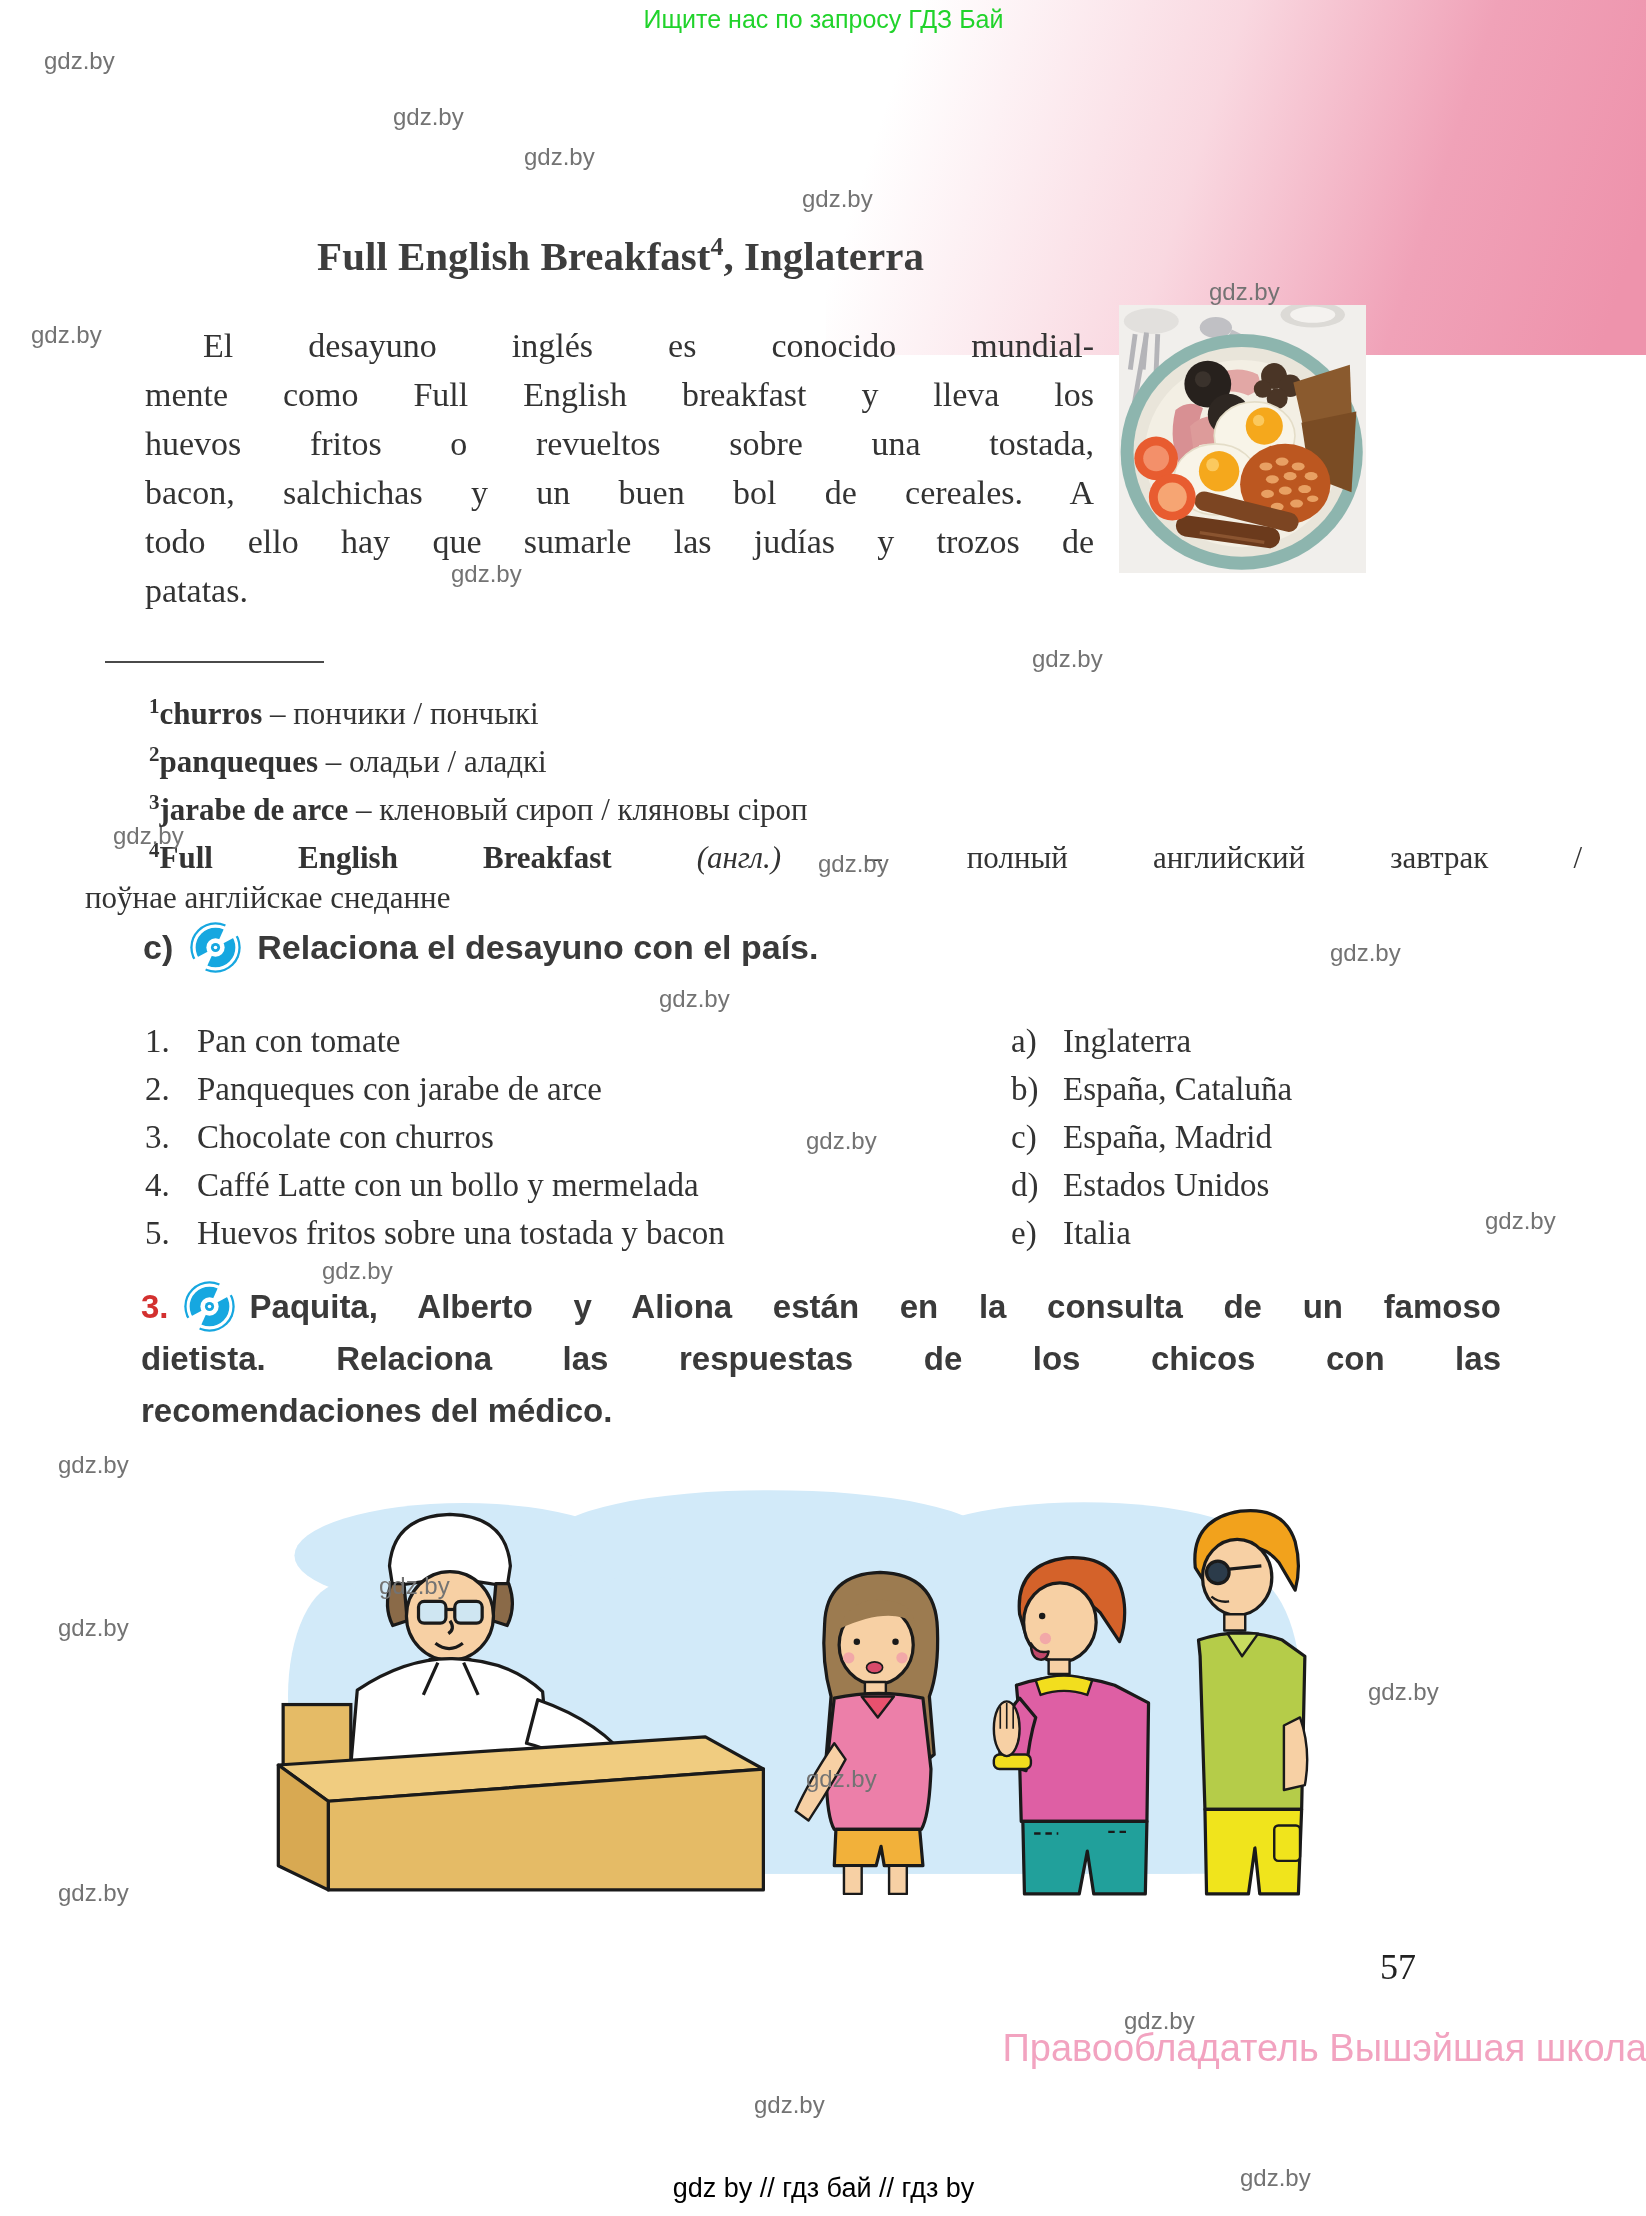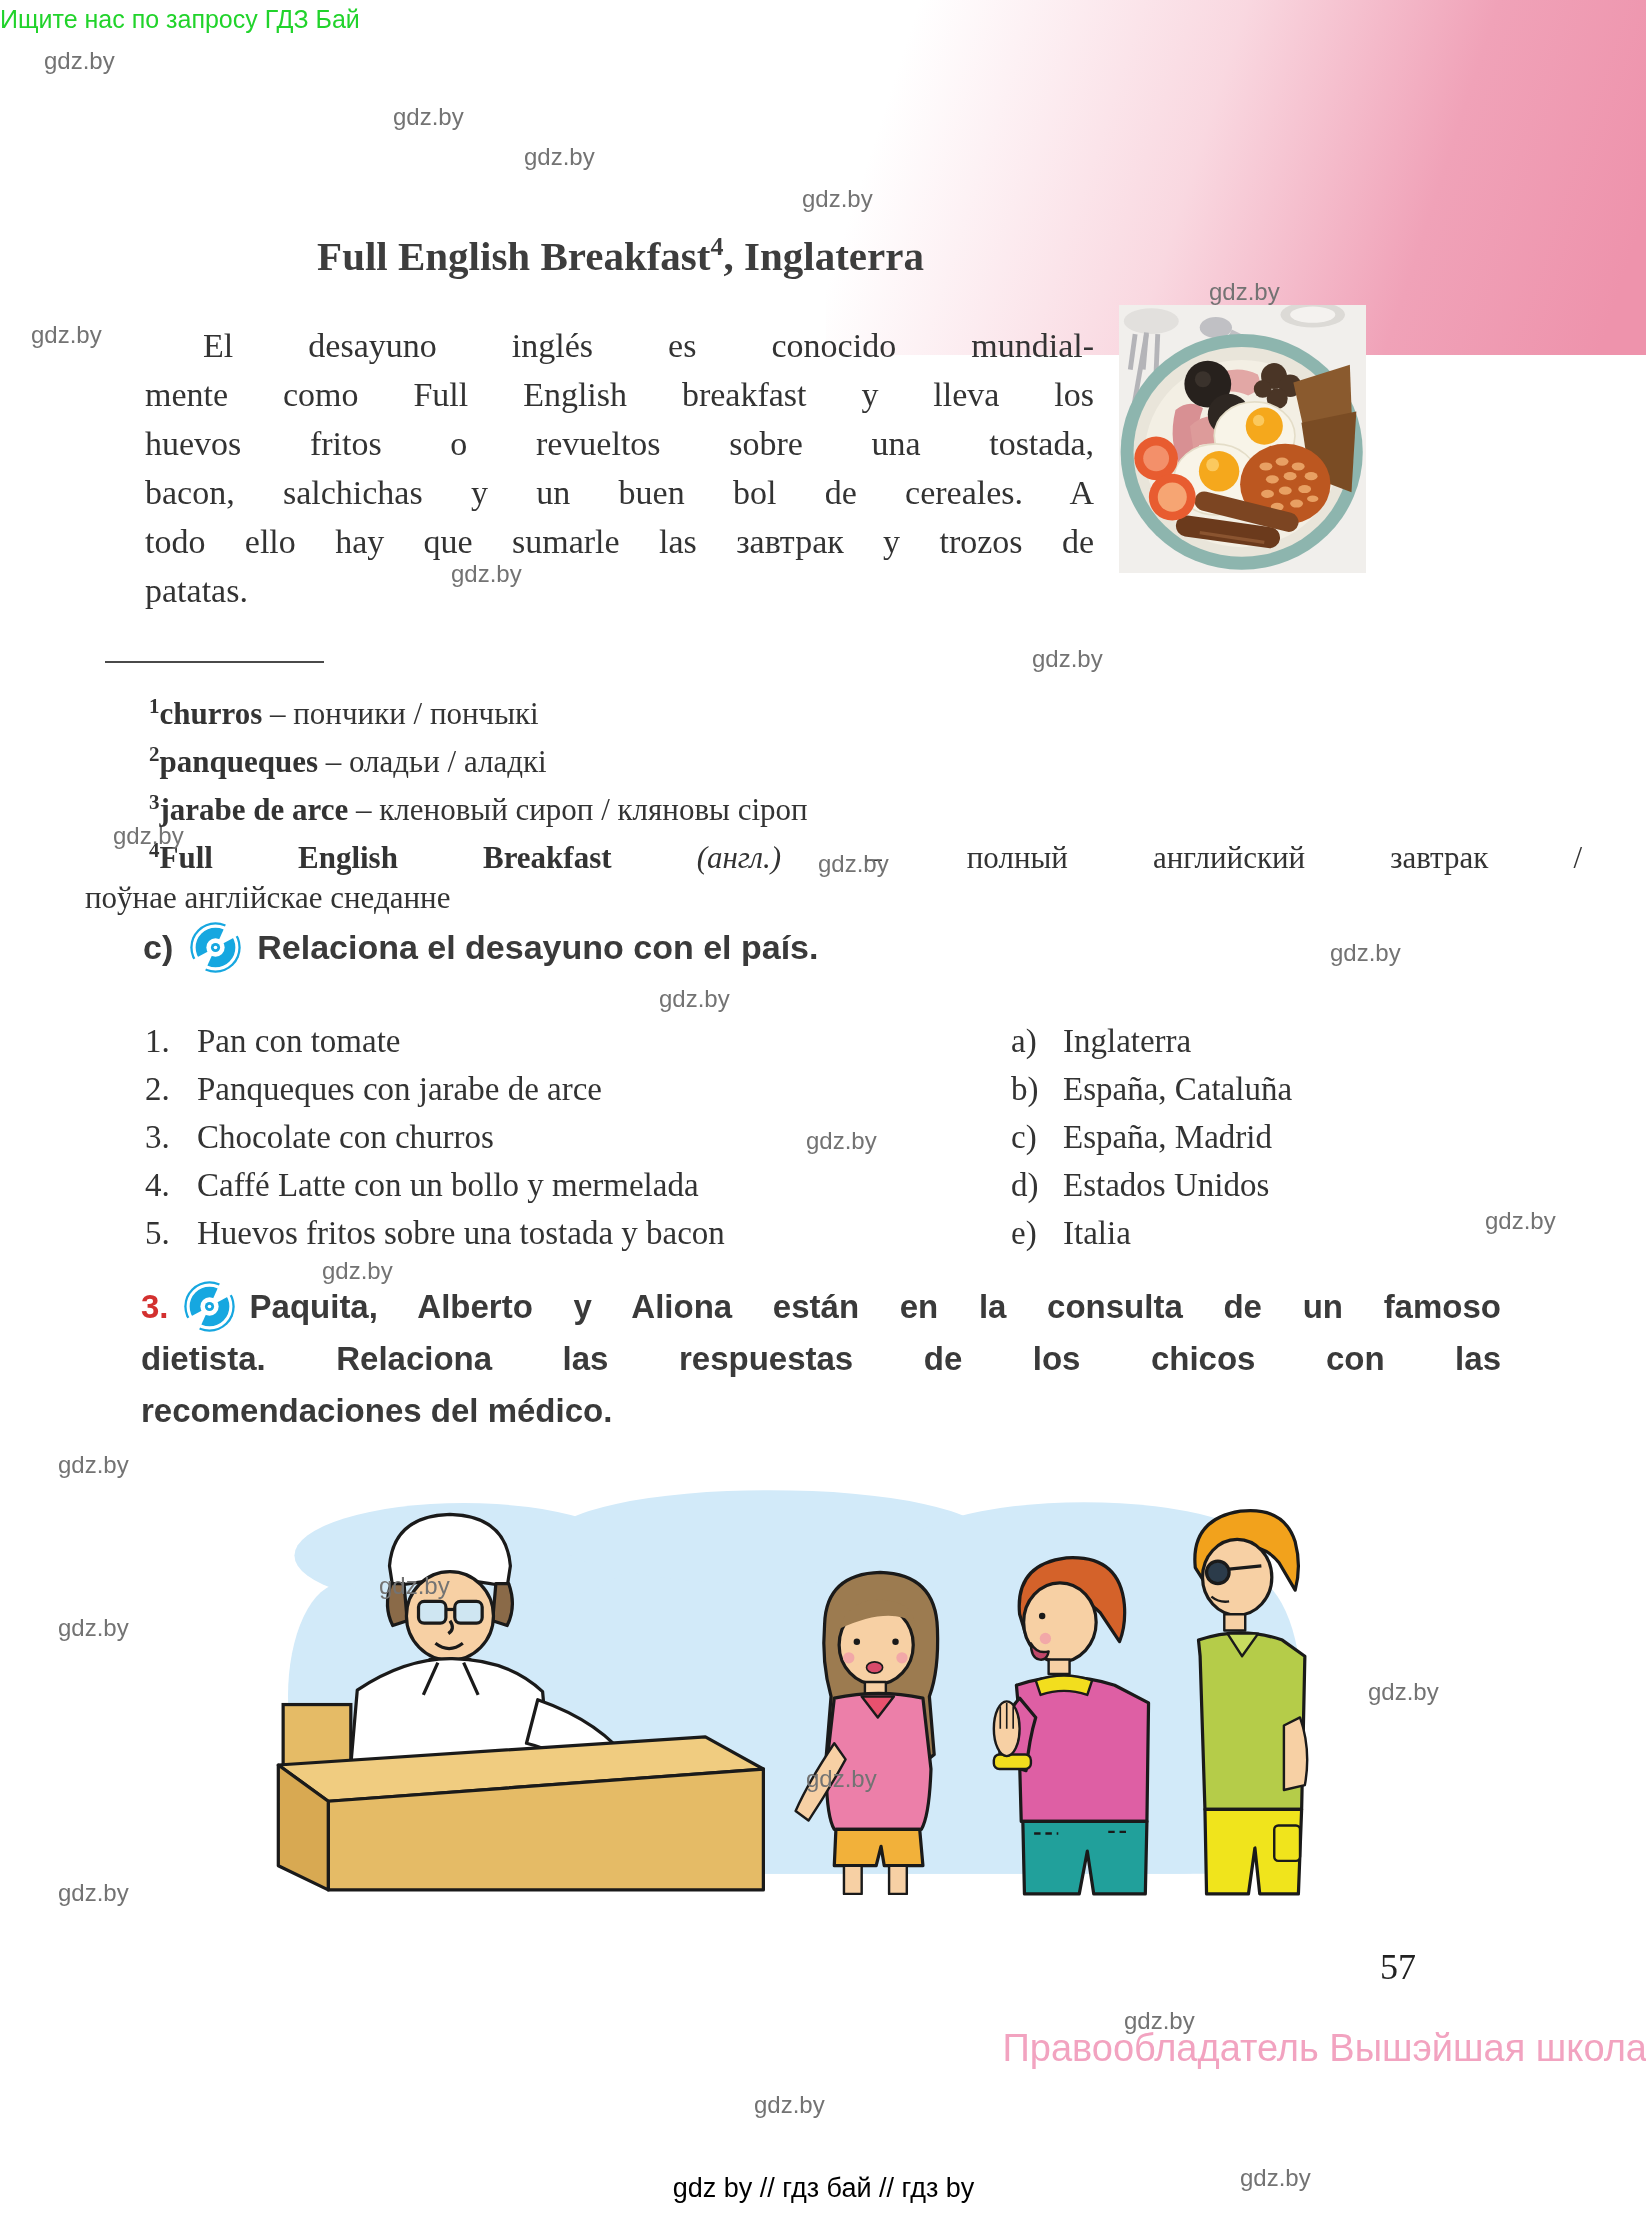--- a/index.html
+++ b/index.html
@@ -5,21 +5,21 @@
   html,body{margin:0;padding:0;background:#fff;}
   #page{position:relative;width:1647px;height:2216px;background:#ffffff;overflow:hidden;
         font-family:"Liberation Serif","DejaVu Serif",serif;color:#333;}
   .sans{font-family:"Liberation Sans","DejaVu Sans",sans-serif;}
 
   
   .pink-band{position:absolute;left:826px;top:0;width:820px;height:355px;
     background:linear-gradient(108deg, rgba(255,255,255,0) 10%, rgba(246,195,208,.65) 45%, #f0a2b8 72%, #ee93ac 95%);}
 
   
-  .promo{position:absolute;left:0;top:4.8px;width:100%;text-align:left;
+  .promo{position:absolute;left:0;top:4.8px;width:100%;text-align:center;
     font-size:25px;color:#21d32b;}
 
   
   .wm{position:absolute;font-family:"Liberation Sans","DejaVu Sans",sans-serif;
       font-size:24px;color:#737373;white-space:nowrap;}
 
   
   .title{position:absolute;left:145px;top:232px;width:951px;text-align:center;
     font-weight:bold;font-size:41px;color:#3d3d3d;white-space:nowrap;}
   .title sup{font-size:26px;}
@@ -88,21 +88,21 @@
 
   <div class="promo sans">Ищите нас по запросу ГДЗ Бай</div>
 
   <div class="title"><span>Full English Breakfast</span><sup>4</sup><span>, Inglaterra</span></div>
 
   <div class="intro">
     <div class="ln first">El desayuno inglés es conocido mundial-</div>
     <div class="ln">mente como Full English breakfast y lleva los</div>
     <div class="ln">huevos fritos o revueltos sobre una tostada,</div>
     <div class="ln">bacon, salchichas y un buen bol de cereales. A</div>
-    <div class="ln">todo ello hay que sumarle las завтрак y trozos de</div>
+    <div class="ln">todo ello hay que sumarle las judías y trozos de</div>
     <div class="ln last">patatas.</div>
   </div>
 
   <svg class="photo" viewBox="0 0 306 332">
     <rect x="0" y="0" width="306" height="332" fill="#f1efec"></rect>
     <ellipse cx="40" cy="20" rx="34" ry="16" fill="#e2e0dd"></ellipse>
     <ellipse cx="240" cy="12" rx="40" ry="16" fill="#dcdad6"></ellipse>
     <ellipse cx="240" cy="12" rx="28" ry="10" fill="#f4f2ef"></ellipse>
 
     <g stroke="#b4b4b8" stroke-width="6" fill="none">

